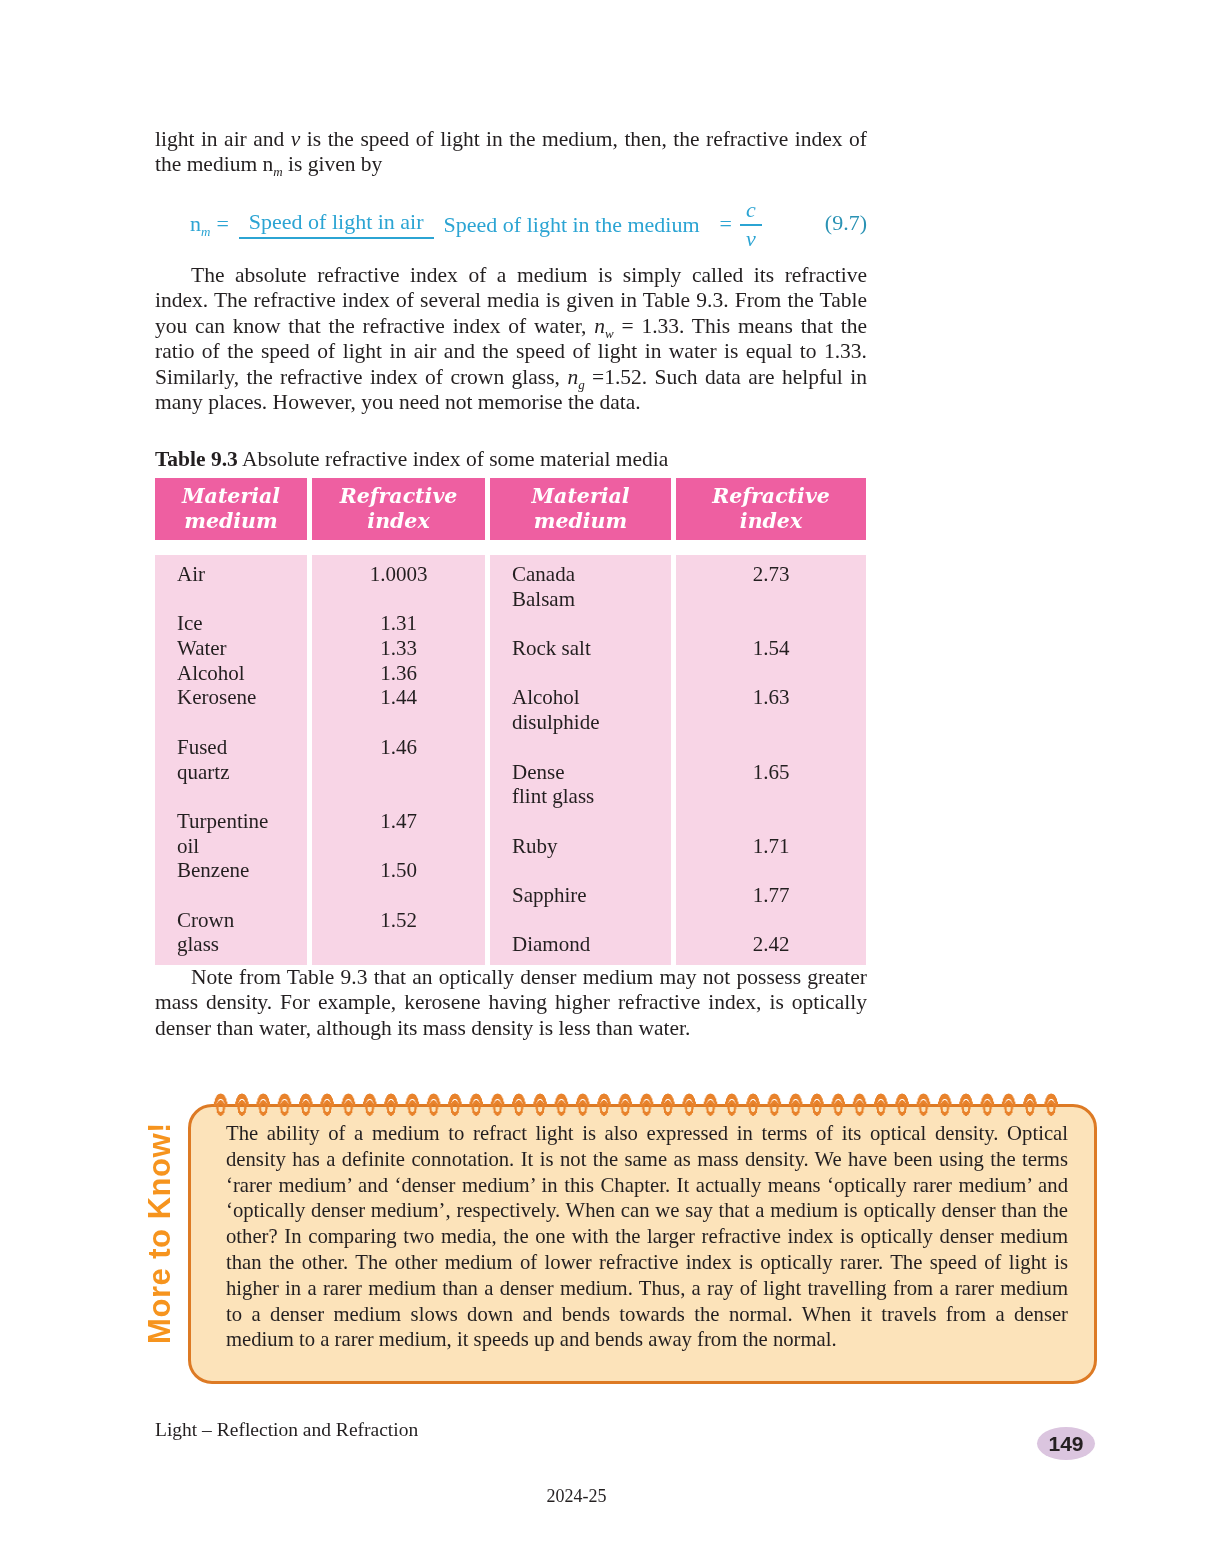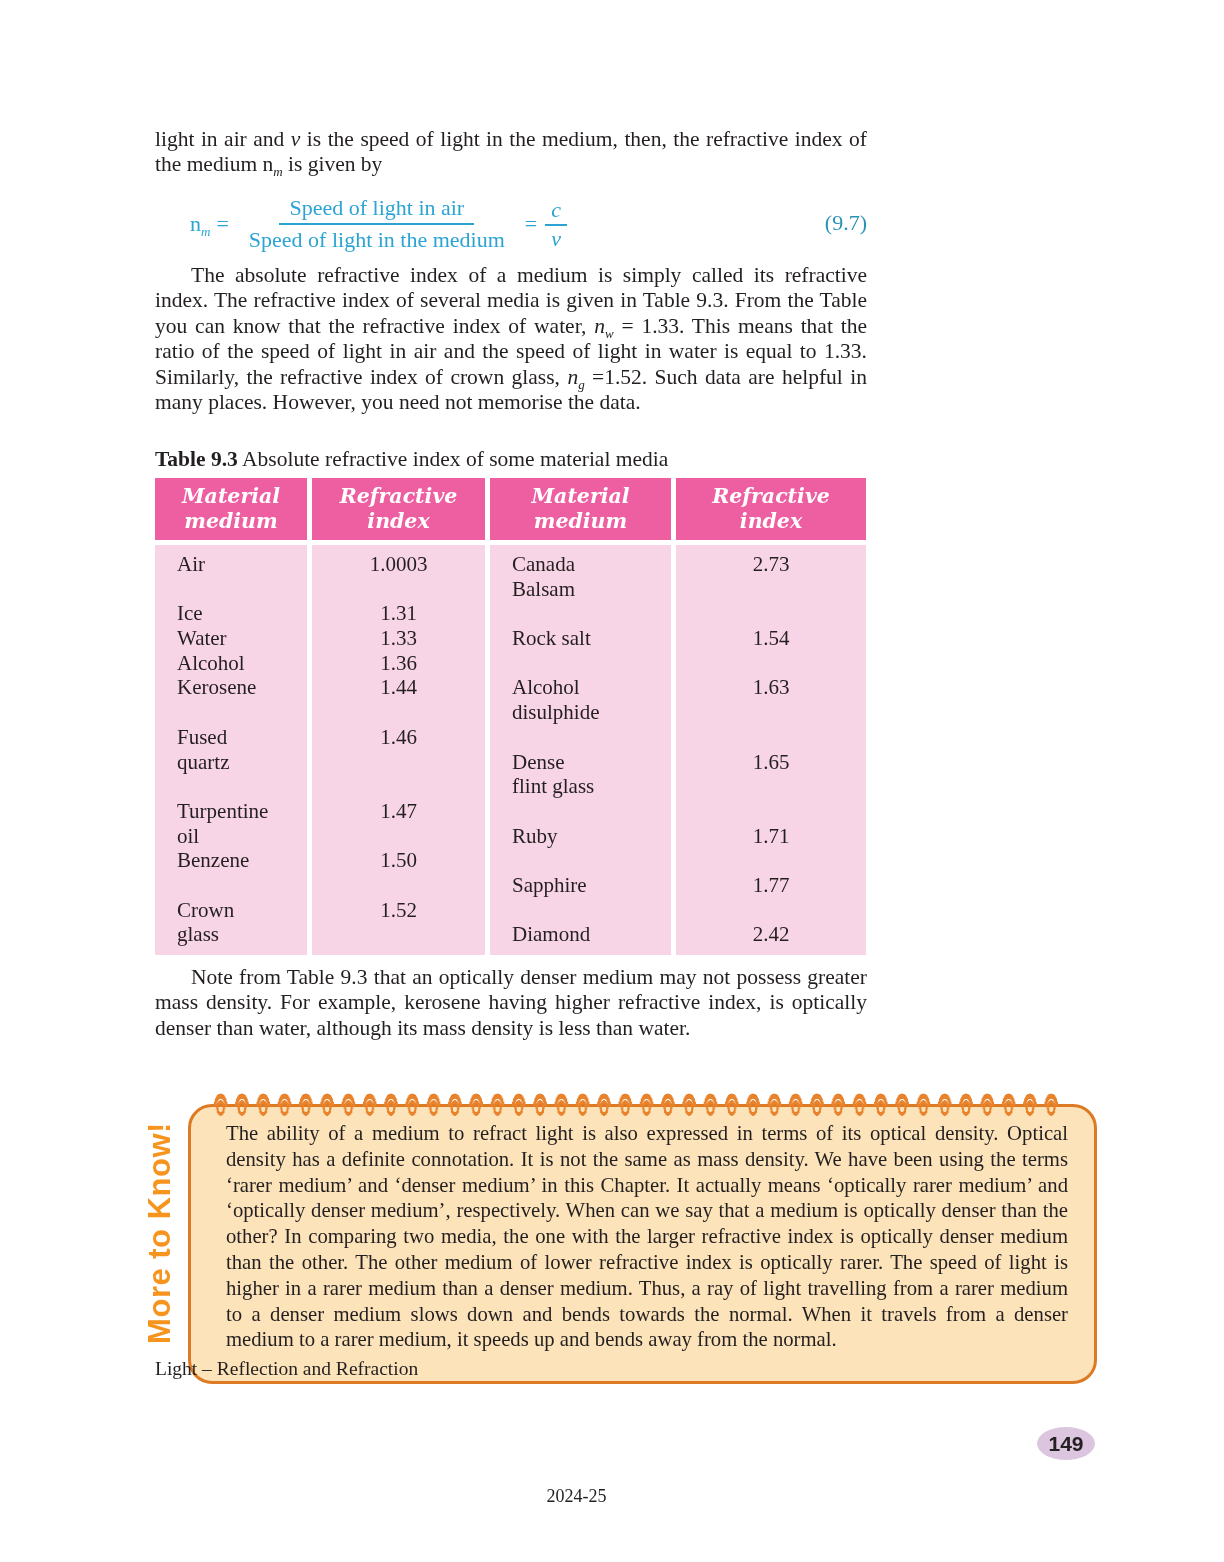--- a/index.html
+++ b/index.html
@@ -12,38 +12,38 @@
   .page{position:relative;width:1137px;height:1562px;background:#fff;overflow:hidden;
         font-family:"Liberation Serif",serif;color:var(--text);}
   .body-text{position:absolute;margin:0;font-size:21.5px;line-height:25.4px;text-align:justify;}
   .indent{text-indent:36px;}
   .ital{font-style:italic;}
   sub{font-size:13px;line-height:0;}
 
   
   .eq{position:absolute;left:190px;top:192px;width:677px;height:64px;
       display:flex;align-items:center;color:var(--equation);font-size:22px;}
-  .eq .frac{display:inline-flex;flex-direction:column;align-items:center;margin:0 10px;}
+  .eq .frac{display:inline-flex;flex-direction:row;align-items:center;margin:0 10px;}
   .eq .frac .num{padding:0 10px 2px 10px;border-bottom:2px solid var(--equation);}
   .eq .frac .den{padding:2px 10px 0 10px;}
   .eq .sfrac{display:inline-flex;flex-direction:column;align-items:center;margin-left:8px;font-style:italic;}
   .eq .sfrac .num{padding:0 6px 1px 6px;border-bottom:2px solid var(--equation);}
   .eq-label{position:absolute;right:0;top:18px;color:var(--equation_label);font-size:22px;}
 
   
   .caption{position:absolute;left:155px;top:447px;margin:0;font-size:21.5px;}
   .caption b{font-weight:bold;}
 
   
   .rtable{position:absolute;left:155px;top:478px;width:711px;}
   .trow{display:flex;gap:5px;}
   .th{background:var(--table_header_bg);color:var(--table_header_text);height:62px;
       font-family:"DejaVu Serif",serif;font-weight:bold;font-size:20.5px;line-height:25px;
       display:flex;align-items:center;justify-content:center;text-align:center;white-space:pre-line;font-style:italic;}
-  .tbody{margin-top:5px;}
+  .tbody{margin-top:15px;}
   .tcol{background:var(--table_body_bg);height:410px;padding-top:7px;box-sizing:border-box;font-size:21px;}
   .c1{width:152px;} .c2{width:173px;} .c3{width:181px;} .c4{width:190px;}
   .tline{height:24.7px;}
   .mat .tline{padding-left:22px;}
   .val .tline{text-align:center;}
 
   
   .mtk-box{position:absolute;left:188px;top:1104px;width:909px;height:280px;box-sizing:border-box;
            background:var(--note_fill);border:3.5px solid var(--note_border);border-radius:24px;}
   .mtk-text{position:absolute;left:226px;top:1121px;width:842px;margin:0;
@@ -55,21 +55,21 @@
   .spiral-hooks{position:absolute;left:210px;top:1098px;width:853px;height:20px;z-index:3;
       background-image:radial-gradient(ellipse 4.5px 8px at 50% 50%,
         rgba(0,0,0,0) 46%, var(--spiral) 56% 95%, rgba(0,0,0,0) 100%);
       background-size:21.3px 20px;background-repeat:repeat-x;}
   .mtk-label{position:absolute;left:35px;top:1212px;width:250px;height:42px;
       transform:rotate(-90deg);display:flex;align-items:center;justify-content:center;
       font-family:"Liberation Sans",sans-serif;font-weight:bold;font-size:31px;
       color:var(--label_orange);letter-spacing:0.5px;white-space:nowrap;}
 
   
-  .footer-title{position:absolute;left:155px;top:1358px;font-size:19.5px;}
+  .footer-title{position:absolute;left:155px;top:1419px;font-size:19.5px;}
   .page-badge{position:absolute;left:1037px;top:1427px;width:58px;height:33px;border-radius:50%;
       background:var(--badge_bg);display:flex;align-items:center;justify-content:center;
       font-family:"Liberation Sans",sans-serif;font-weight:bold;font-size:21px;color:var(--badge_text);}
   .edition{position:absolute;left:0;top:1486px;width:100%;text-align:center;font-size:18px;padding-left:8px;}
 </style>
 </head>
 <body>
 
 <div class="page">
 

